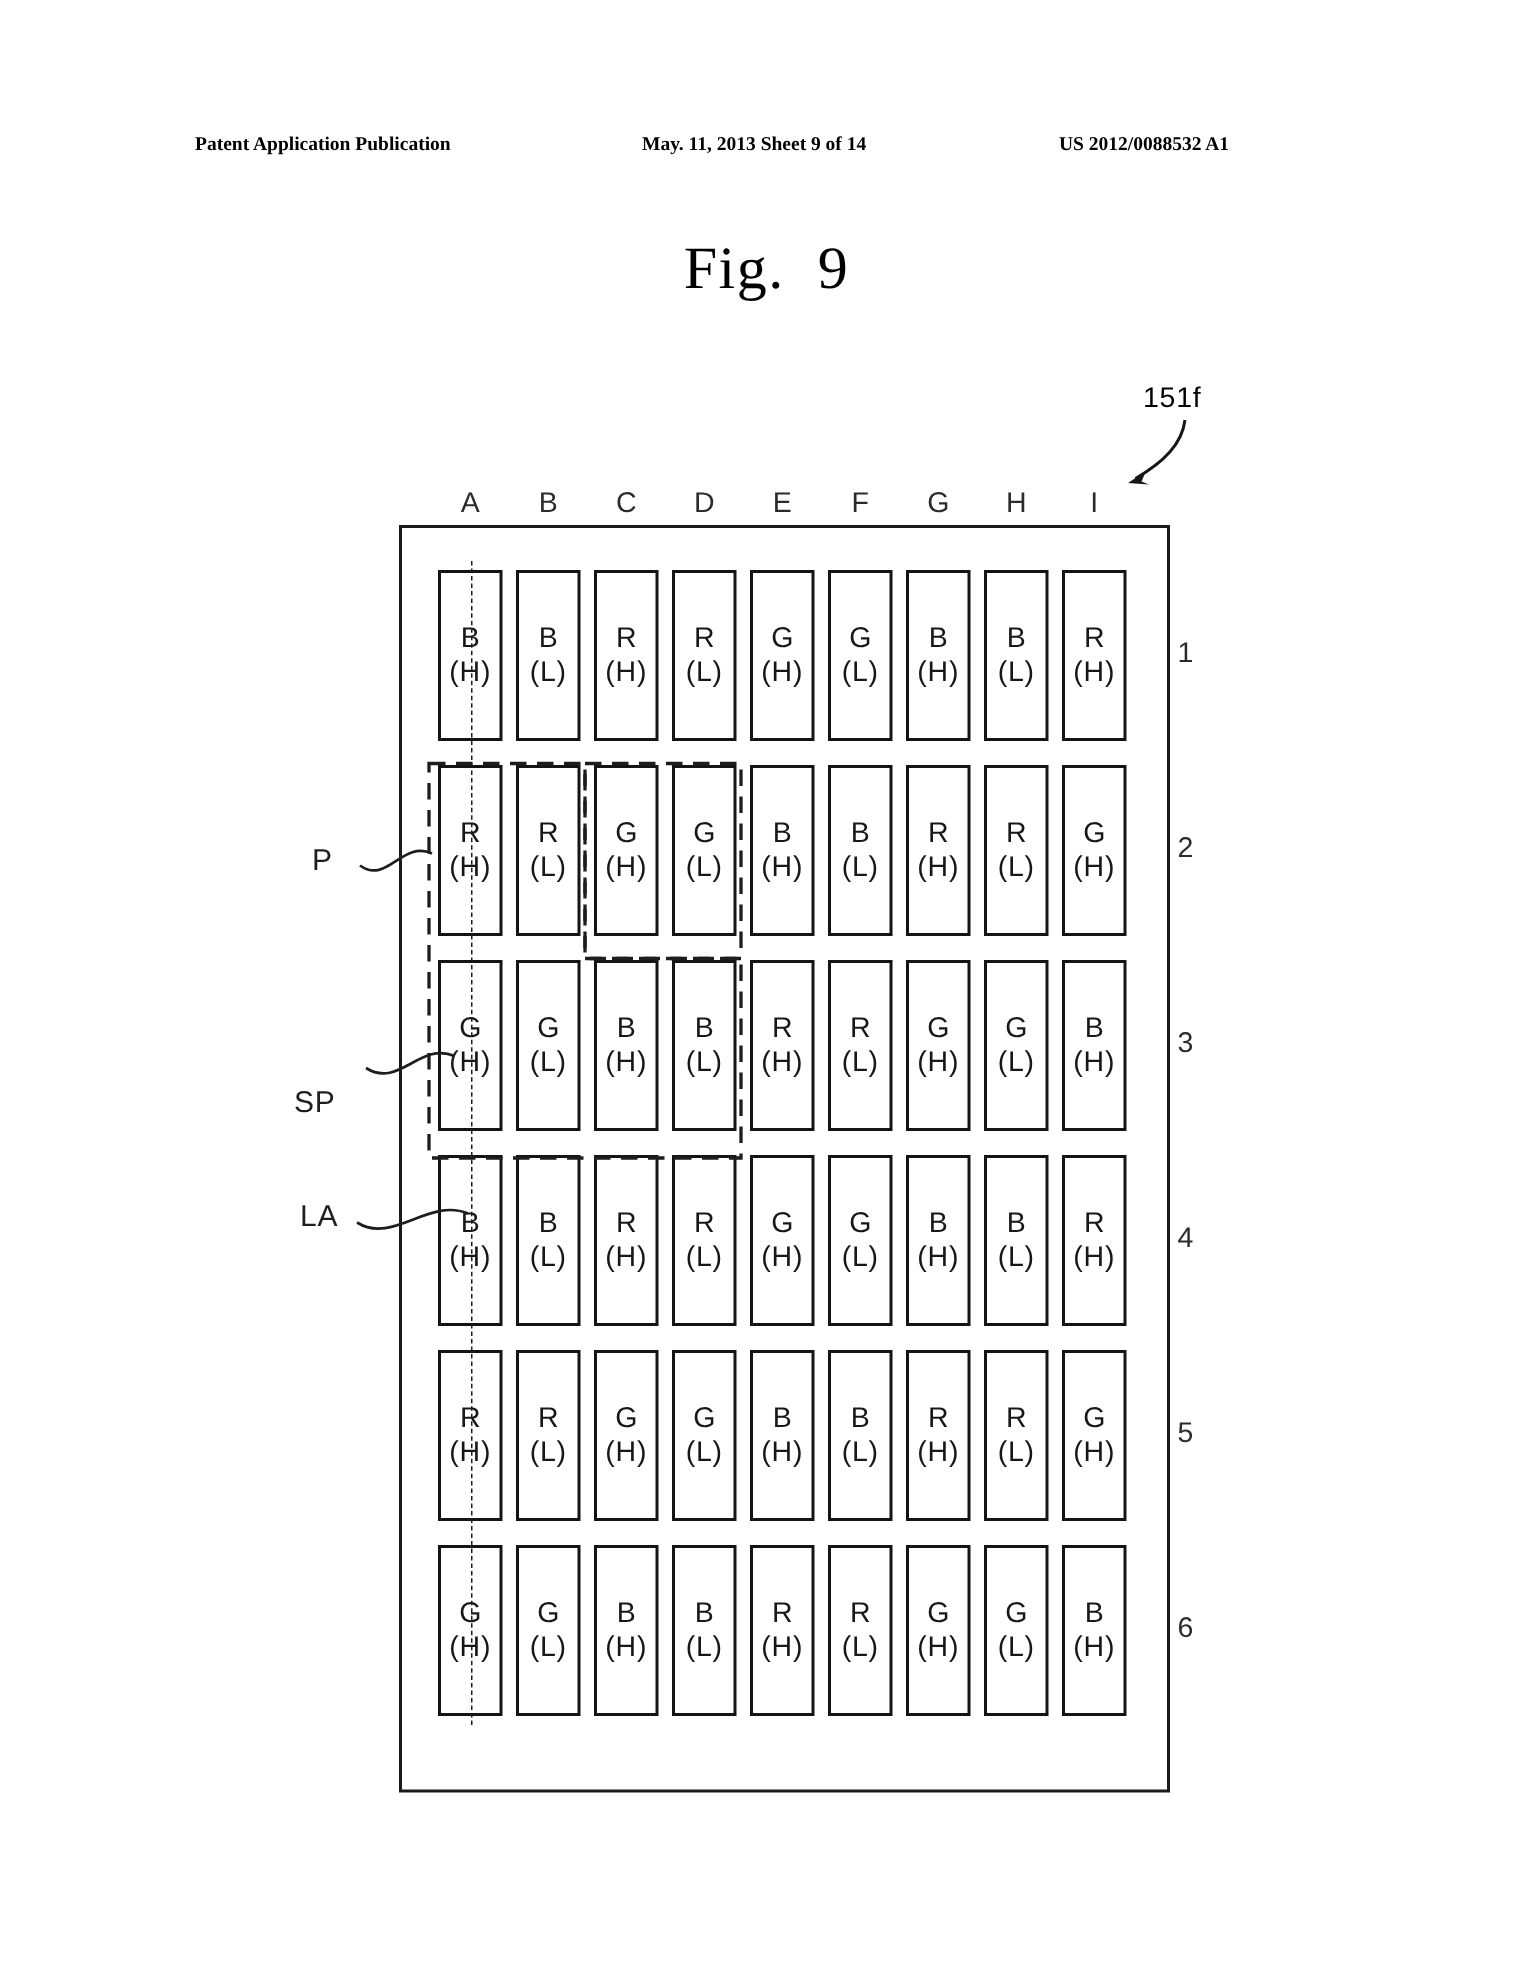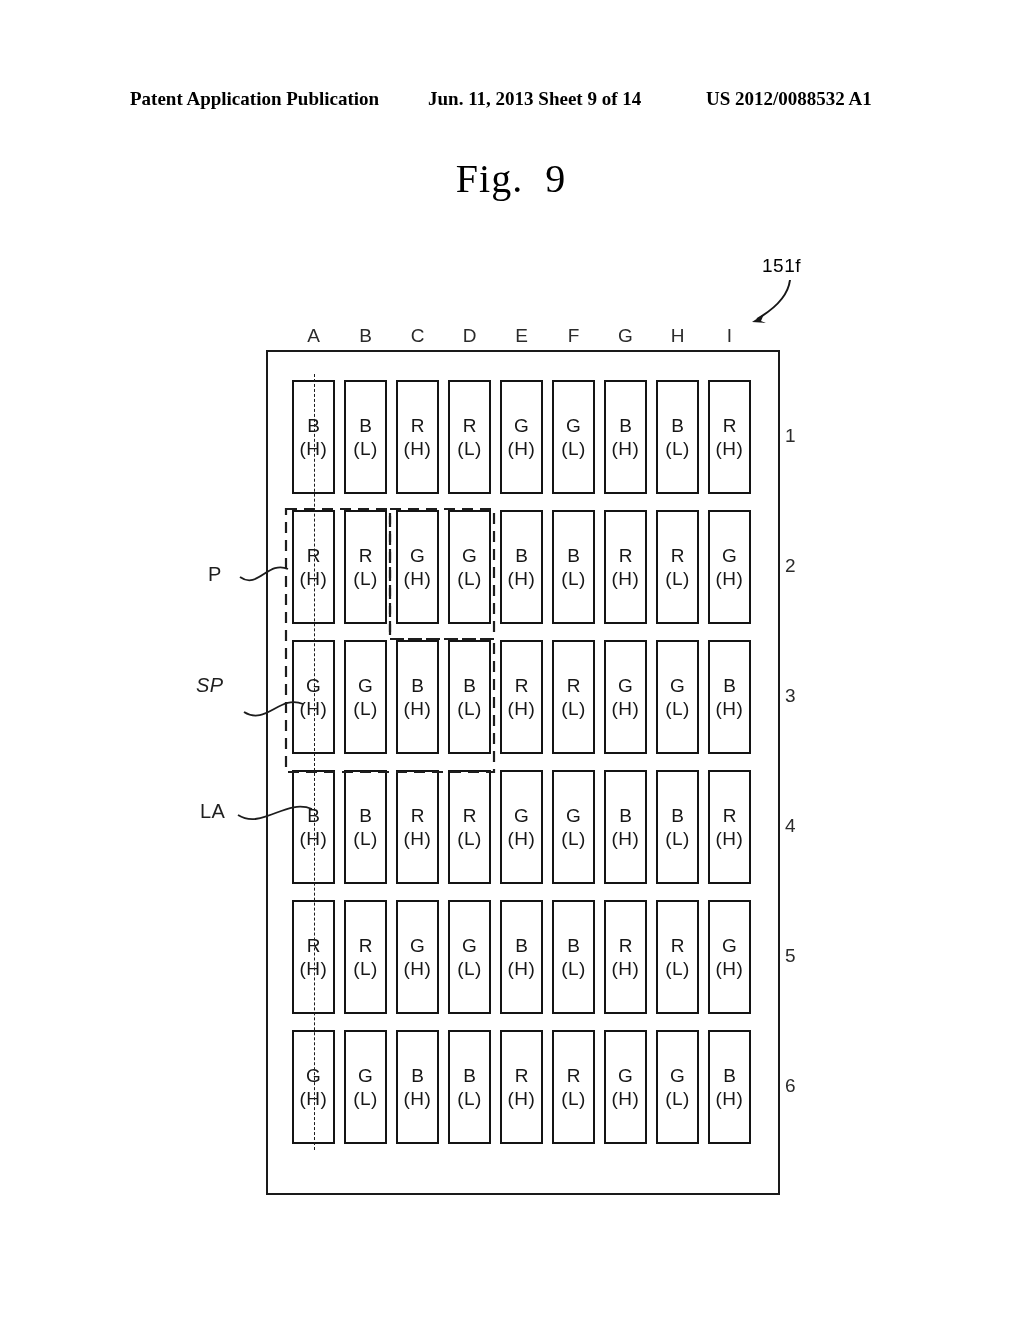--- a/index.html
+++ b/index.html
@@ -19,21 +19,21 @@
 
   
   #page-header {
     position: absolute;
     top: 88px;
     left: 0;
     width: 1024px;
     height: 26px;
     font-family: "Liberation Serif", serif;
     font-weight: bold;
-    font-size: 19px;
+    font-size: 13px;
     white-space: nowrap;
   }
   #page-header .hdr-left   { position: absolute; left: 130px; top: 0; }
   #page-header .hdr-mid    { position: absolute; left: 428px; top: 0; }
   #page-header .hdr-right  { position: absolute; left: 706px; top: 0; }
 
   
   #fig-title {
     position: absolute;
     top: 155px;
@@ -159,21 +159,21 @@
     width: 1024px;
     height: 1320px;
     pointer-events: none;
   }
 </style>
 </head>
 <body>
 
 <div id="page-header">
   <span class="hdr-left">Patent Application Publication</span>
-  <span class="hdr-mid">Jun. 11, 2013  Sheet 9 of 14</span>
+  <span class="hdr-mid">May. 11, 2013  Sheet 9 of 14</span>
   <span class="hdr-right">US 2012/0088532 A1</span>
 </div>
 
 <div id="fig-title">
   <span class="fig-word">Fig.</span><span class="fig-num">9</span>
 </div>
 
 <div id="figure">
 
   <div id="ref-callout">151f</div>
@@ -436,16 +436,16 @@
              Z" fill="none" stroke="#1d1d1d" stroke-width="2.2" stroke-dasharray="11,7"></path>
   </svg>
 
   <svg id="leader-lines" viewBox="0 0 1024 1320">
     <path d="M 240 577 C 258 590, 268 560, 288 569" fill="none" stroke="#1d1d1d" stroke-width="1.8"></path>
     <path d="M 244 712 C 266 726, 280 694, 303 704" fill="none" stroke="#1d1d1d" stroke-width="1.8"></path>
     <path d="M 238 815 C 262 830, 286 798, 312 809" fill="none" stroke="#1d1d1d" stroke-width="1.8"></path>
   </svg>
 
   <div class="side-label" style="left:208px; top:563px;">P</div>
-  <div class="side-label" style="left:196px; top:674px;font-style:italic;">SP</div>
+  <div class="side-label" style="left:196px; top:724px;">SP</div>
   <div class="side-label" style="left:200px; top:800px;">LA</div>
 
 </div>
 
 </body></html>

